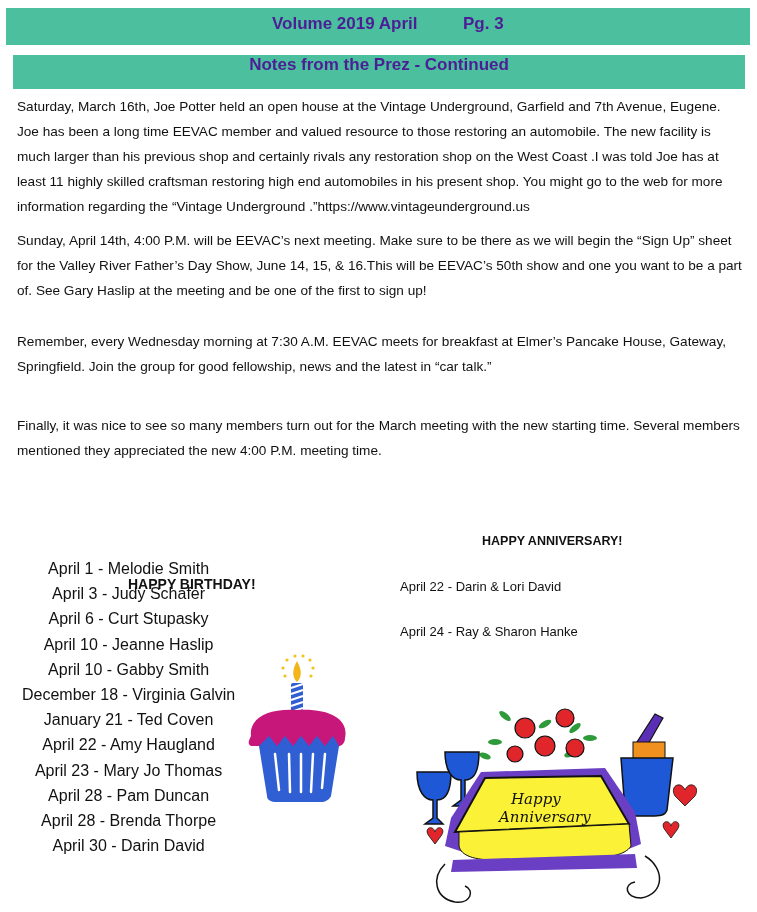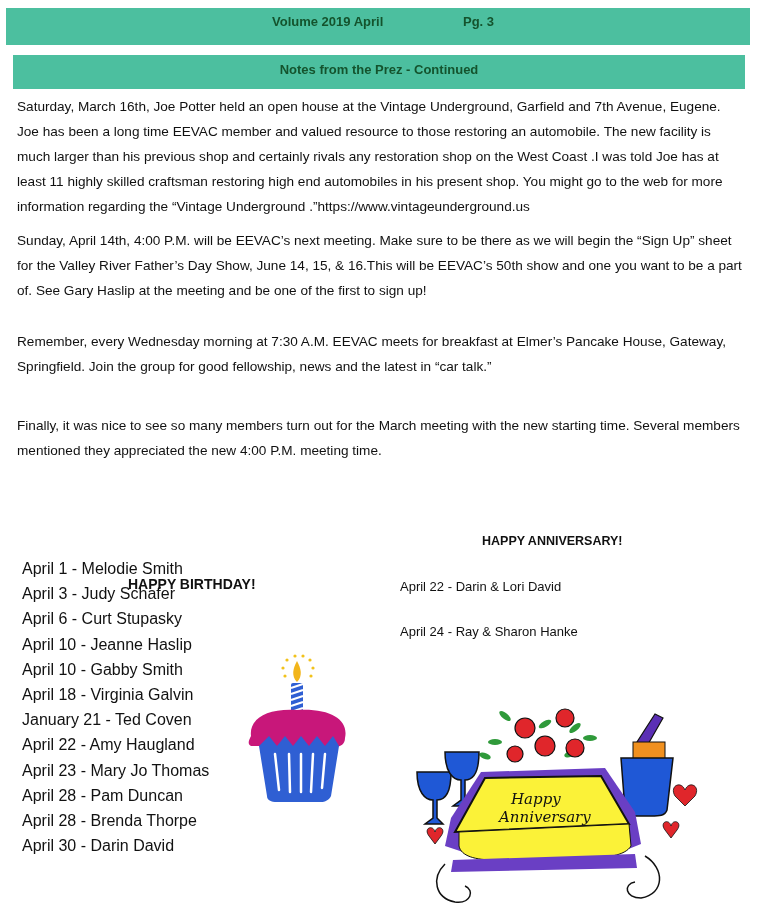--- a/index.html
+++ b/index.html
@@ -1,33 +1,33 @@
 <!DOCTYPE html>
 <html><head>
 <meta charset="utf-8">
 <style>
   html, body { margin: 0; padding: 0; background: #ffffff; }
   body { width: 757px; height: 912px; position: relative; overflow: hidden;
          font-family: "Liberation Sans", "DejaVu Sans", sans-serif; color: #111; }
   .bar { position: absolute; background: #4cbf9f; display: flex; align-items: center; justify-content: center;
-         font-weight: bold; font-size: 13px; color: #14532d; text-align: center; }
+         font-weight: bold; font-size: 17px; color: #4c1d95; text-align: center; }
   #bar1 { left: 6px; top: 8px; width: 744px; height: 37px; }
   #bar1 .vol { position: absolute; left: 266px; top: 6px; }
   #bar1 .pg { position: absolute; left: 457px; top: 6px; }
-  #bar2 { left: 13px; top: 55px; width: 732px; height: 34px; align-items: flex-start; padding-top: 7px; box-sizing: border-box; }
+  #bar2 { left: 13px; top: 55px; width: 732px; height: 34px; align-items: flex-start; box-sizing: border-box; }
   .para { position: absolute; left: 17px; width: 728px; font-size: 13.6px; line-height: 25px; margin: 0; }
   #p1 { top: 94px; }
   #p2 { top: 228px; }
   #p3 { top: 329px; }
   #p4 { top: 413px; }
   .sec-title { position: absolute; font-weight: bold; font-size: 14px; margin: 0; }
   #bday-title { left: 128px; top: 532px; margin-top: 44px; }
   #anniv-title { left: 482px; top: 534px; font-size: 12.5px; }
   #bday-list { position: absolute; left: 22px; top: 556px; margin: 0; padding: 0; list-style: none; }
-  #bday-list li { font-size: 16px; line-height: 25.2px; height: 25.2px; }
+  #bday-list li { font-size: 16px; line-height: 25.2px; height: 25.2px; text-align: center; }
   #anniv-list { position: absolute; left: 400px; top: 576px; margin: 0; padding: 0; list-style: none; }
   #anniv-list li { font-size: 13px; line-height: 22px; height: 45px; }
   #cupcake { position: absolute; left: 245px; top: 650px; }
   #anniv-art { position: absolute; left: 415px; top: 706px; }
 </style>
 </head>
 <body>
 
 <div id="bar1" class="bar">
   <span class="vol">Volume 2019  April</span>
@@ -43,21 +43,21 @@
 <p id="p3" class="para">Remember, every Wednesday morning at 7:30 A.M. EEVAC meets for breakfast at Elmer’s Pancake House, Gateway, Springfield. Join the group for good fellowship, news and the latest in “car talk.”</p>
 <p id="p4" class="para">Finally, it was nice to see so many members turn out for the March meeting with the new starting time. Several members mentioned they appreciated the new 4:00 P.M. meeting time.</p>
 
 <h2 id="bday-title" class="sec-title">HAPPY BIRTHDAY!</h2>
 <ul id="bday-list">
   <li>April 1 - Melodie Smith</li>
   <li>April 3 - Judy Schafer</li>
   <li>April 6 - Curt Stupasky</li>
   <li>April 10 - Jeanne Haslip</li>
   <li>April 10 - Gabby Smith</li>
-  <li>April 18 - Virginia Galvin</li>
+  <li>December 18 - Virginia Galvin</li>
   <li>January 21 - Ted Coven</li>
   <li>April 22 - Amy Haugland</li>
   <li>April 23 - Mary Jo Thomas</li>
   <li>April 28 - Pam Duncan</li>
   <li>April 28 - Brenda Thorpe</li>
   <li>April 30 - Darin David</li>
 </ul>
 
 <h2 id="anniv-title" class="sec-title">HAPPY ANNIVERSARY!</h2>
 <ul id="anniv-list">

